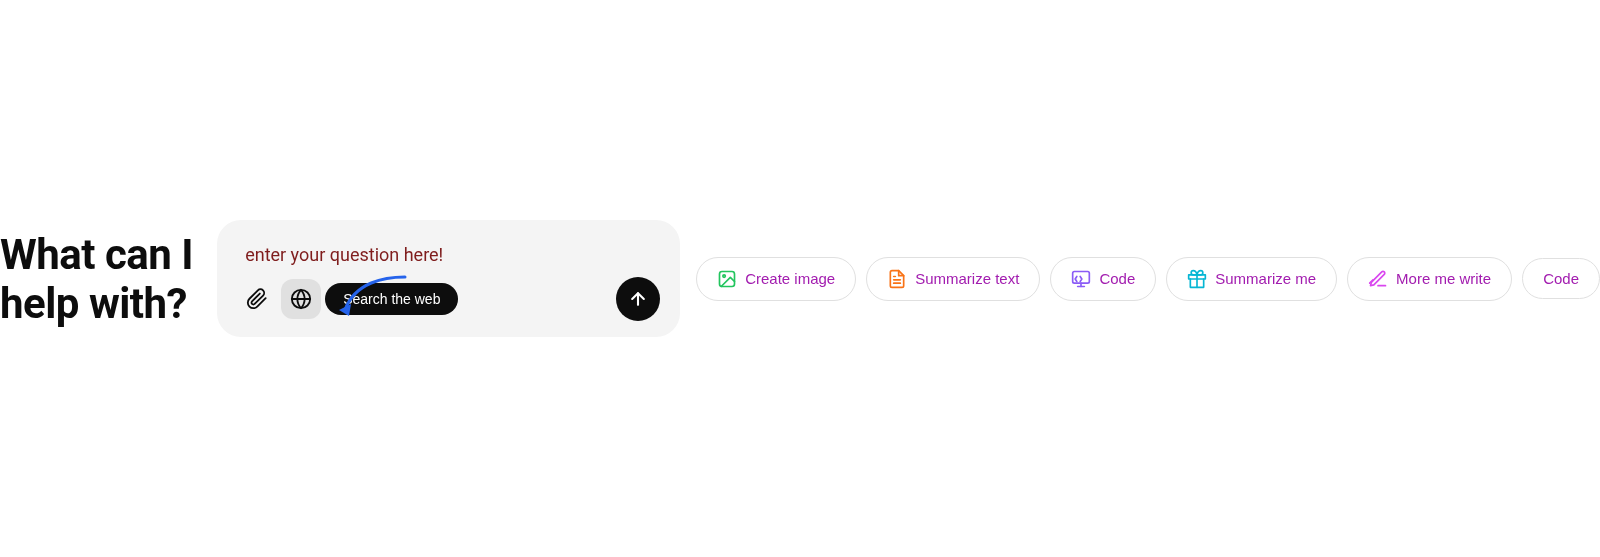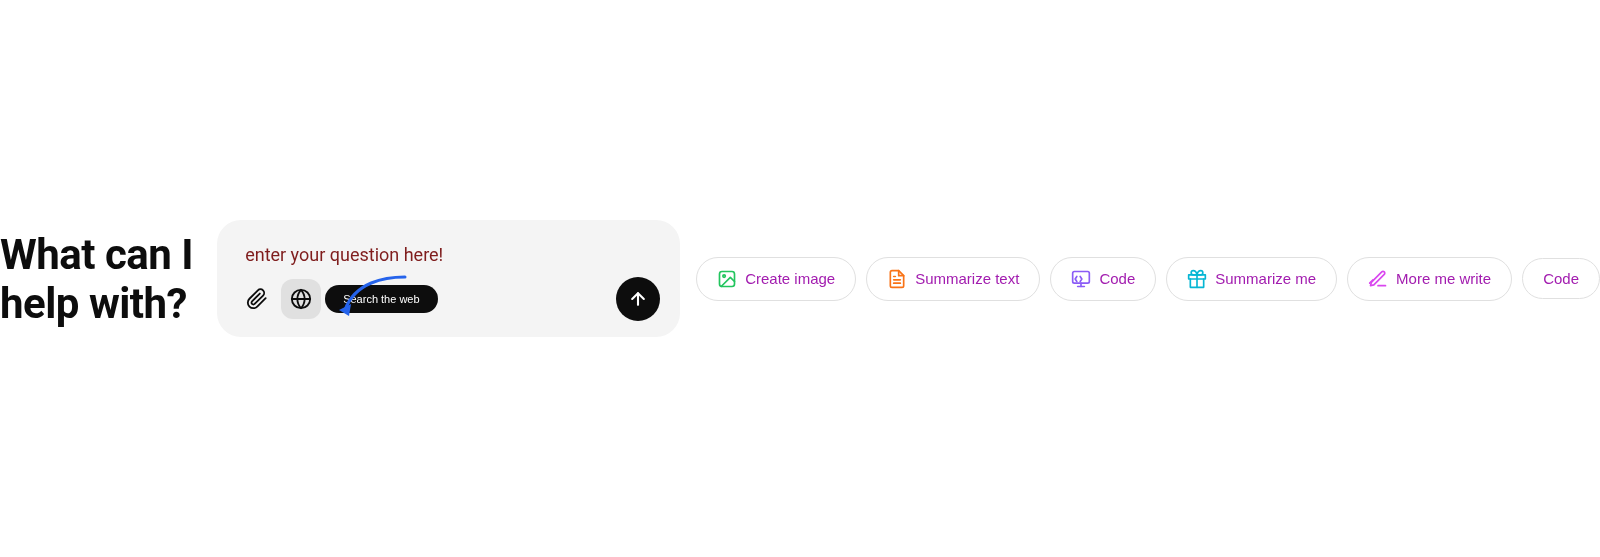--- a/index.html
+++ b/index.html
@@ -80,21 +80,21 @@
     .icon-button.active {
       background: #e0e0e0;
     }
 
     .search-web-pill {
       background: #0d0d0d;
       color: #ffffff;
       border: none;
       border-radius: 20px;
       padding: 8px 18px;
-      font-size: 11px;
+      font-size: 14px;
       font-weight: 500;
       cursor: pointer;
       display: flex;
       align-items: flex-end;
       gap: 6px;
       white-space: nowrap;
     }
 
     .send-button {
       width: 44px;

